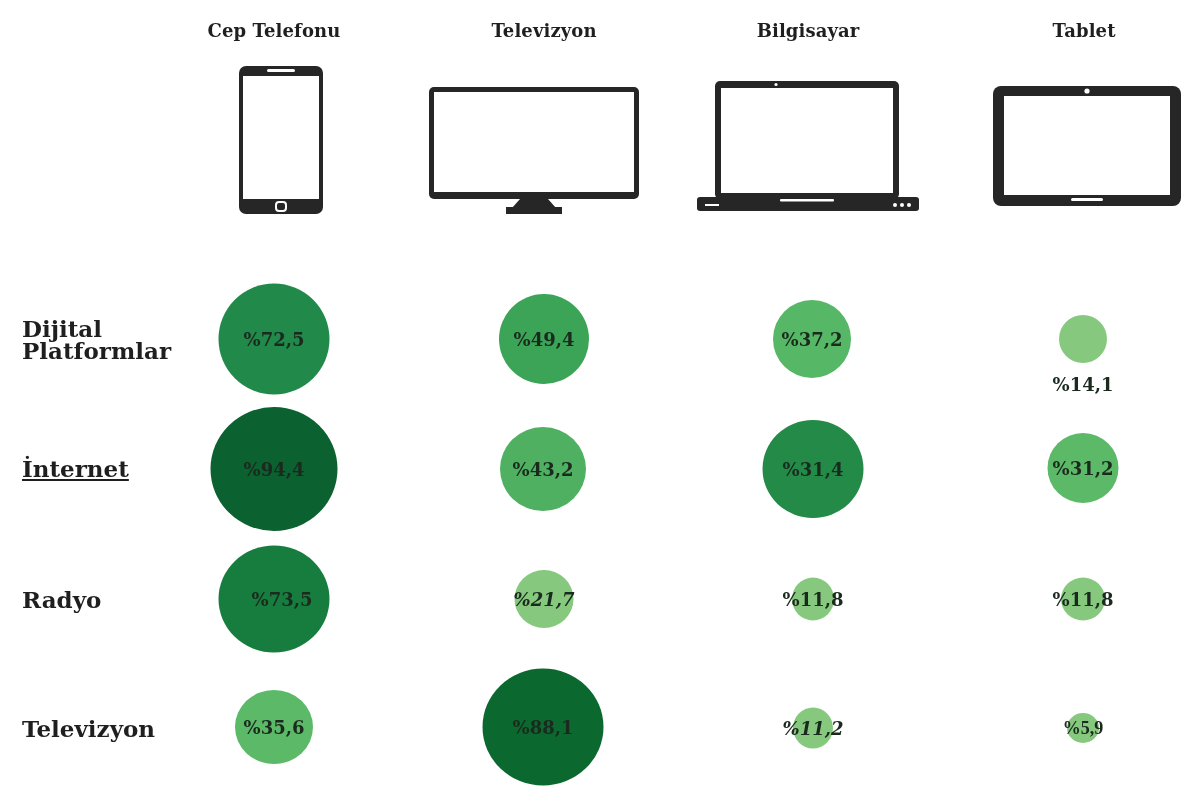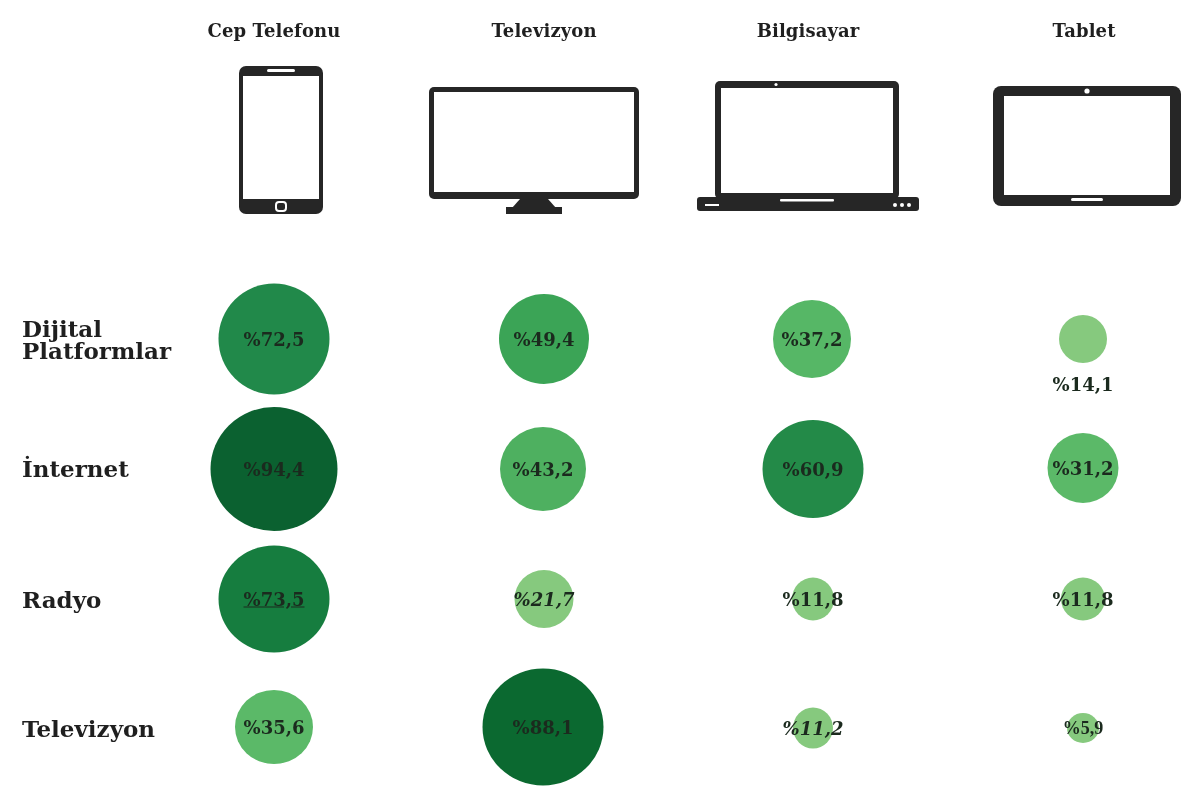--- a/index.html
+++ b/index.html
@@ -51,44 +51,44 @@
   <rect x="1" y="1" width="188" height="120" rx="8" fill="#262626"></rect>
   <rect x="12" y="11" width="166" height="99" fill="#ffffff"></rect>
   <circle cx="95" cy="6" r="2.6" fill="#ffffff"></circle>
   <rect x="79" y="113" width="32" height="3" rx="1.5" fill="#ffffff"></rect>
 </svg>
 
 <div class="row-label" style="top:318px;">
   <div>Dijital</div>
   <div>Platformlar</div>
 </div>
-<div class="row-label" style="top:458px;">İnternet</div>
+<div class="row-label" style="top:458px;text-decoration:underline;">İnternet</div>
 <div class="row-label" style="top:589px;">Radyo</div>
 <div class="row-label" style="top:718px;">Televizyon</div>
 
 <div class="bubble" style="left:274px;top:339px;width:111px;height:111px;background:#21894a;"></div>
 <div class="bubble-label" style="left:274px;top:339px;">%72,5</div>
 <div class="bubble" style="left:544px;top:339px;width:90px;height:90px;background:#3ba456;"></div>
 <div class="bubble-label" style="left:544px;top:339px;">%49,4</div>
 <div class="bubble" style="left:812px;top:339px;width:78px;height:78px;background:#56b766;"></div>
 <div class="bubble-label" style="left:812px;top:339px;">%37,2</div>
 <div class="bubble" style="left:1083px;top:339px;width:48px;height:48px;background:#86c97e;"></div>
 <div class="bubble-label" style="left:1083px;top:351px;margin-top:33px;">%14,1</div>
 
 <div class="bubble" style="left:274px;top:469px;width:127px;height:124px;background:#0b6130;"></div>
 <div class="bubble-label" style="left:274px;top:469px;">%94,4</div>
 <div class="bubble" style="left:543px;top:469px;width:86px;height:84px;background:#4eb060;"></div>
 <div class="bubble-label" style="left:543px;top:469px;">%43,2</div>
 <div class="bubble" style="left:813px;top:469px;width:101px;height:98px;background:#238a48;"></div>
-<div class="bubble-label" style="left:813px;top:469px;">%60,9</div>
+<div class="bubble-label" style="left:813px;top:469px;">%31,4</div>
 <div class="bubble" style="left:1083px;top:468px;width:71px;height:70px;background:#5bb968;"></div>
 <div class="bubble-label" style="left:1083px;top:468px;">%31,2</div>
 
 <div class="bubble" style="left:274px;top:599px;width:111px;height:107px;background:#167d3f;"></div>
-<div class="bubble-label" style="left:274px;top:599px;text-decoration:underline;">%73,5</div>
+<div class="bubble-label" style="left:282px;top:599px;">%73,5</div>
 <div class="bubble" style="left:544px;top:599px;width:59px;height:58px;background:#86c97e;"></div>
 <div class="bubble-label" style="left:544px;top:599px;font-style:italic;">%21,7</div>
 <div class="bubble" style="left:813px;top:599px;width:42px;height:43px;background:#86c97e;"></div>
 <div class="bubble-label" style="left:813px;top:599px;">%11,8</div>
 <div class="bubble" style="left:1083px;top:599px;width:44px;height:43px;background:#86c97e;"></div>
 <div class="bubble-label" style="left:1083px;top:599px;">%11,8</div>
 
 <div class="bubble" style="left:274px;top:727px;width:78px;height:74px;background:#5bb968;"></div>
 <div class="bubble-label" style="left:274px;top:727px;">%35,6</div>
 <div class="bubble" style="left:543px;top:727px;width:121px;height:117px;background:#0b6930;"></div>

